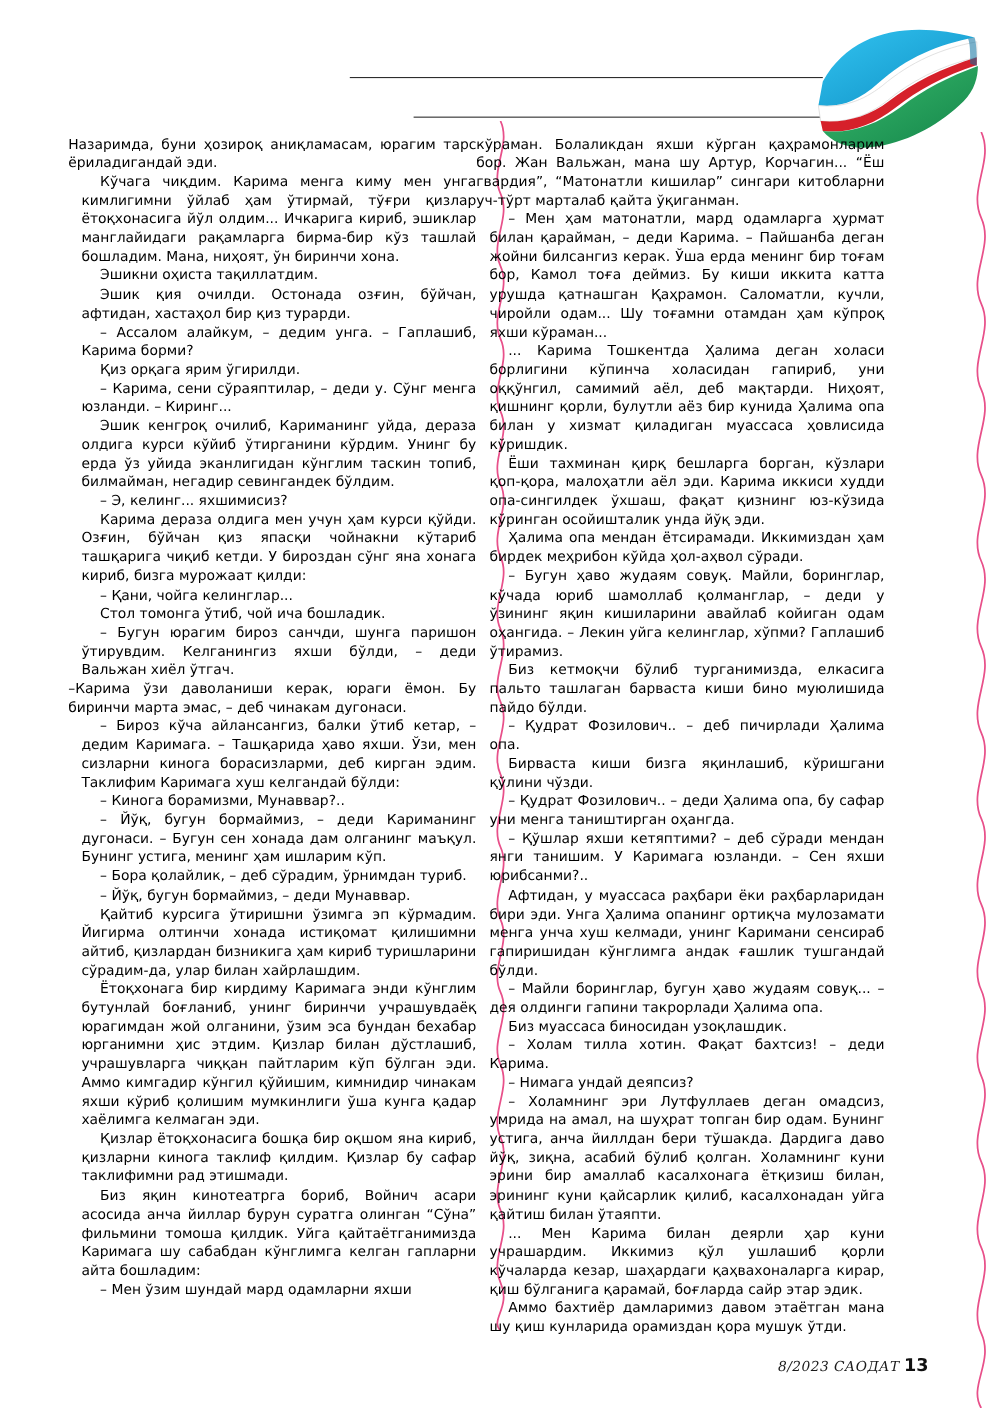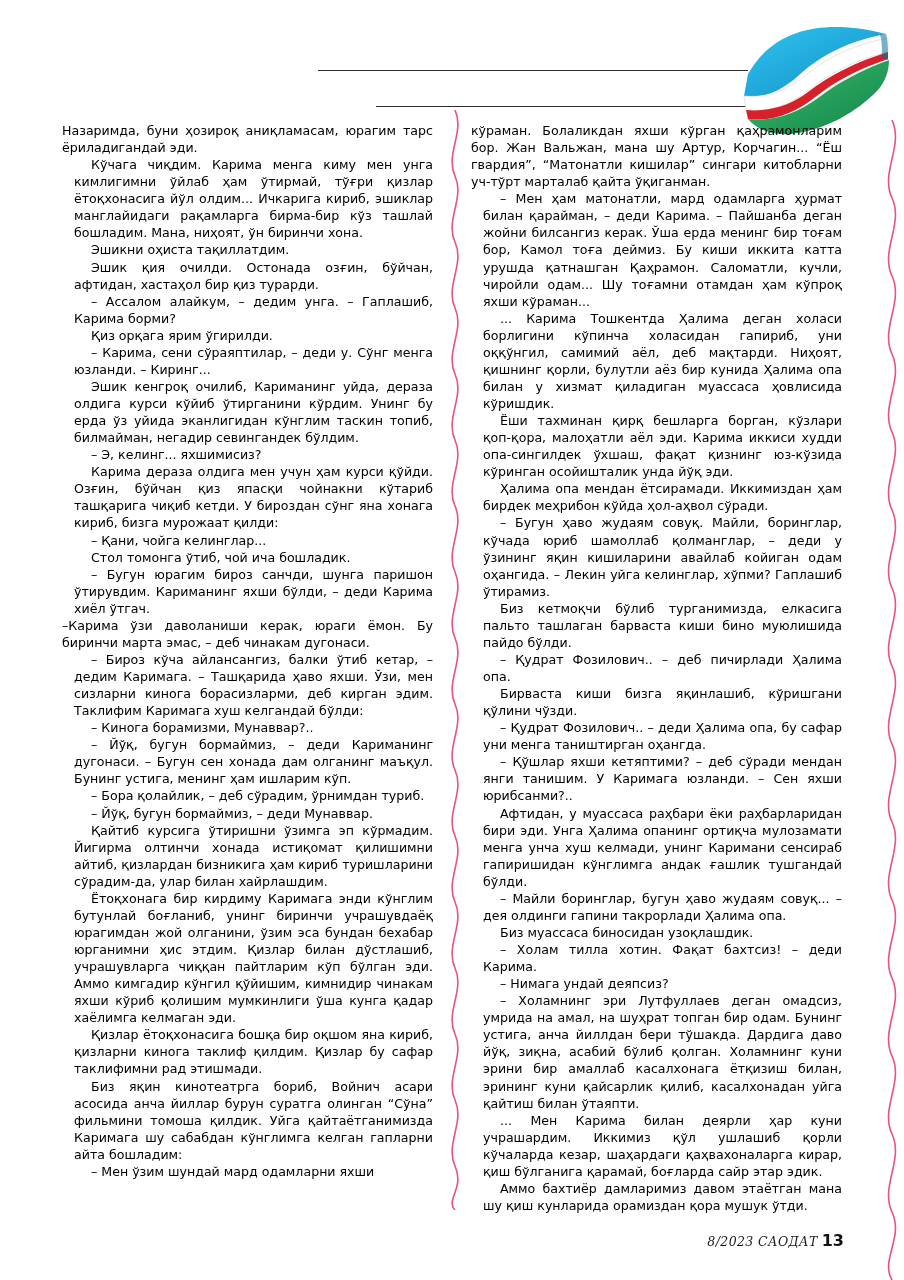--- a/index.html
+++ b/index.html
@@ -60,21 +60,20 @@
     height: 1160px;
   }
 
   
   .columns {
     position: absolute;
     top: 122px;
     left: 62px;
     width: 780px;
     display: flex;
-    gap: 38px;
   }
   .col {
     width: 371px;
   }
   .col p {
     margin: 0;
     font-size: 12.6px;
     line-height: 1.355;
     text-align: justify;
     color: #000000;
@@ -156,21 +155,21 @@
     <p class="indent">Эшикни оҳиста тақиллатдим.</p>
     <p class="indent">Эшик қия очилди. Остонада озғин, бўйчан, афтидан, хастаҳол бир қиз турарди.</p>
     <p class="indent">– Ассалом алайкум, – дедим унга. – Гаплашиб, Карима борми?</p>
     <p class="indent">Қиз орқага ярим ўгирилди.</p>
     <p class="indent">– Карима, сени сўраяптилар, – деди у. Сўнг менга юзланди. – Киринг...</p>
     <p class="indent">Эшик кенгроқ очилиб, Кариманинг уйда, дераза олдига курси кўйиб ўтирганини кўрдим. Унинг бу ерда ўз уйида эканлигидан кўнглим таскин топиб, билмайман, негадир севингандек бўлдим.</p>
     <p class="indent">– Э, келинг... яхшимисиз?</p>
     <p class="indent">Карима дераза олдига мен учун ҳам курси қўйди. Озғин, бўйчан қиз япасқи  чойнакни кўтариб ташқарига чиқиб кетди. У бироздан сўнг яна хонага кириб, бизга мурожаат қилди:</p>
     <p class="indent">– Қани, чойга келинглар...</p>
     <p class="indent">Стол томонга ўтиб, чой ича бошладик.</p>
-    <p class="indent">– Бугун юрагим бироз санчди, шунга паришон ўтирувдим. Кариманинг яхши бўлди, – деди Карима хиёл ўтгач.</p>
+    <p class="indent">– Бугун юрагим бироз санчди, шунга паришон ўтирувдим. Келганингиз яхши бўлди, – деди Вальжан хиёл ўтгач.</p>
     <p>–Карима ўзи даволаниши керак, юраги ёмон. Бу биринчи марта эмас, – деб чинакам дугонаси.</p>
     <p class="indent">– Бироз кўча айлансангиз, балки ўтиб кетар, – дедим Каримага. – Ташқарида ҳаво  яхши. Ўзи, мен сизларни кинога борасизларми, деб кирган эдим. Таклифим Каримага хуш келгандай бўлди:</p>
     <p class="indent">– Кинога борамизми, Мунаввар?..</p>
     <p class="indent">– Йўқ, бугун бормаймиз, – деди Кариманинг дугонаси. – Бугун сен хонада дам олганинг маъқул. Бунинг устига, менинг ҳам ишларим кўп.</p>
     <p class="indent">– Бора қолайлик, – деб сўрадим, ўрнимдан туриб.</p>
     <p class="indent">– Йўқ, бугун бормаймиз, – деди Мунаввар.</p>
     <p class="indent">Қайтиб курсига ўтиришни ўзимга эп кўрмадим. Йигирма олтинчи хонада истиқомат қилишимни айтиб, қизлардан бизникига ҳам кириб туришларини сўрадим-да, улар билан хайрлашдим.</p>
     <p class="indent">Ётоқхонага бир кирдиму Каримага энди  кўнглим бутунлай боғланиб, унинг биринчи учрашувдаёқ юрагимдан  жой олганини, ўзим эса бундан бехабар юрганимни ҳис этдим. Қизлар билан дўстлашиб, учрашувларга чиққан пайтларим кўп бўлган эди. Аммо кимгадир кўнгил қўйишим, кимнидир чинакам яхши кўриб қолишим мумкинлиги ўша кунга қадар хаёлимга келмаган эди.</p>
     <p class="indent">Қизлар ётоқхонасига бошқа бир оқшом яна кириб, қизларни кинога таклиф  қилдим. Қизлар бу сафар таклифимни рад этишмади.</p>
     <p class="indent">Биз яқин кинотеатрга бориб, Войнич асари асосида анча йиллар бурун суратга олинган “Сўна” фильмини томоша қилдик. Уйга қайтаётганимизда Каримага шу сабабдан кўнглимга келган гапларни айта бошладим:</p>

